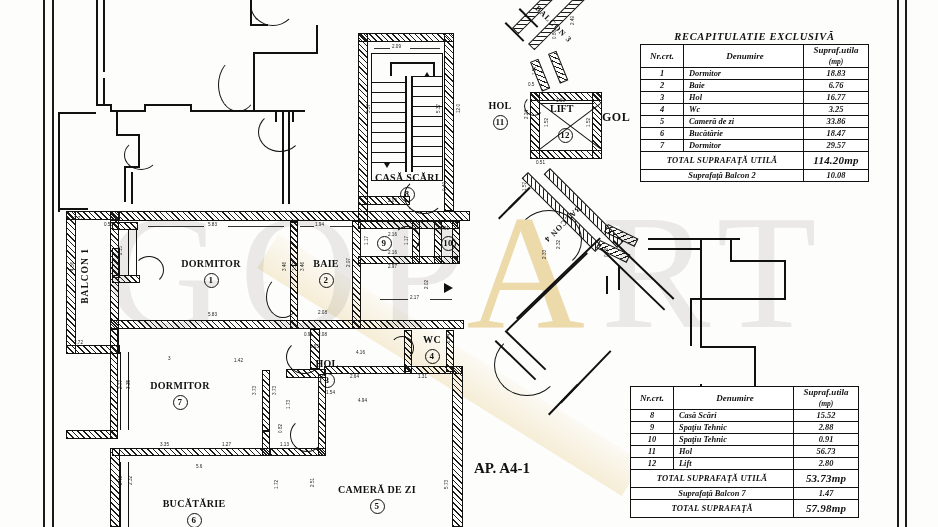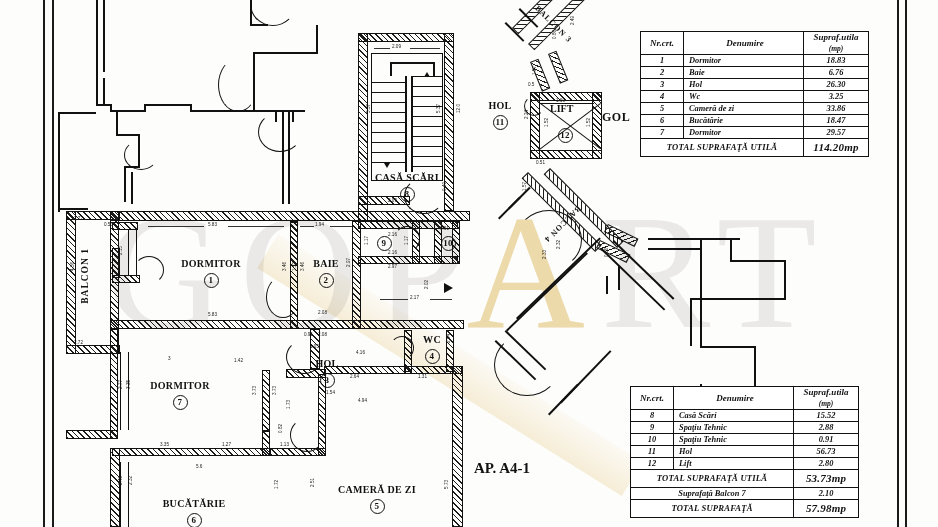--- a/index.html
+++ b/index.html
@@ -398,20 +398,21 @@
   <div class="dim" style="left:536px;top:160px;">0.51</div>
   <div class="dimv" style="left:522px;top:182px;">1.57</div>
   <div class="dimv" style="left:556px;top:240px;">2.32</div>
   <div class="dimv" style="left:542px;top:250px;">2.33</div>
   <div class="dimv" style="left:604px;top:248px;">0.86</div>
   <div class="dimv" style="left:532px;top:66px;">1.57</div>
   <div class="dimv" style="left:570px;top:16px;">2.49</div>
   <div class="dimv" style="left:552px;top:30px;">0.86</div>
 
   <div class="tbl-wrap" style="left:640px;top:31px;">
+    <div class="tbl-title">RECAPITULATIE EXCLUSIVĂ</div>
     <table class="rec">
       <tbody>
           <tr>
         <th class="c-nr">Nr.crt.</th>
         <th class="c-dn">Denumire</th>
         <th class="c-sf hdr-sf">
           <span>Supraf.utila</span>
           <small>(mp)</small>
         </th>
       </tr>
@@ -421,21 +422,21 @@
         <td class="c-sf">18.83</td>
       </tr>
       <tr>
         <td class="c-nr">2</td>
         <td class="c-dn">Baie</td>
         <td class="c-sf">6.76</td>
       </tr>
       <tr>
         <td class="c-nr">3</td>
         <td class="c-dn">Hol</td>
-        <td class="c-sf">26.30</td>
+        <td class="c-sf">16.77</td>
       </tr>
       <tr>
         <td class="c-nr">4</td>
         <td class="c-dn">Wc</td>
         <td class="c-sf">3.25</td>
       </tr>
       <tr>
         <td class="c-nr">5</td>
         <td class="c-dn">Cameră de zi</td>
         <td class="c-sf">33.86</td>
@@ -446,20 +447,24 @@
         <td class="c-sf">18.47</td>
       </tr>
       <tr>
         <td class="c-nr">7</td>
         <td class="c-dn">Dormitor</td>
         <td class="c-sf">29.57</td>
       </tr>
       <tr class="tot">
         <td colspan="2" style="height:17px;">TOTAL SUPRAFAŢĂ UTILĂ</td>
         <td class="c-sf big">114.20mp</td>
+      </tr>
+      <tr class="bal">
+        <td colspan="2">Suprafaţă Balcon 2</td>
+        <td class="c-sf">10.08</td>
       </tr>
     </tbody>
       </table>
   </div>
 
   <div class="tbl-wrap" style="left:630px;top:386px;">
     <table class="rec">
       <tbody>
           <tr>
         <th class="c-nr">Nr.crt.</th>
@@ -493,21 +498,21 @@
         <td class="c-nr">12</td>
         <td class="c-dn">Lift</td>
         <td class="c-sf">2.80</td>
       </tr>
       <tr class="tot">
         <td colspan="2" style="height:17px;">TOTAL SUPRAFAŢĂ UTILĂ</td>
         <td class="c-sf big">53.73mp</td>
       </tr>
       <tr class="bal">
         <td colspan="2">Suprafaţă Balcon 7</td>
-        <td class="c-sf">2.10</td>
+        <td class="c-sf">1.47</td>
       </tr>
       <tr class="tot">
         <td colspan="2" style="height:17px;">TOTAL SUPRAFAŢĂ</td>
         <td class="c-sf big">57.98mp</td>
       </tr>
     </tbody>
       </table>
   </div>
 
 </div>

